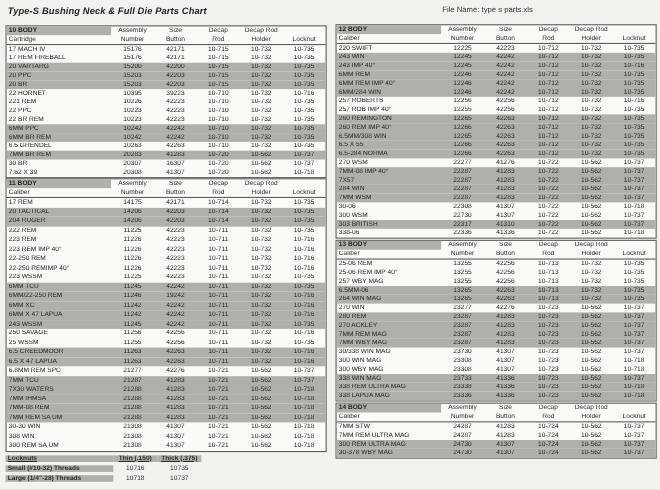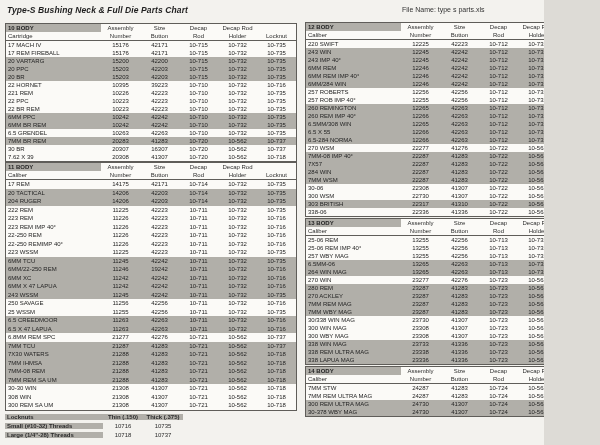--- a/index.html
+++ b/index.html
@@ -1,16 +1,16 @@
 <!DOCTYPE html>
 <html><head>
 <meta charset="utf-8">
 <style>
   html,body{margin:0;padding:0;background:#dddbd6;}
-  .page{position:relative;width:544px;height:445px;background:#f3f2ee;
+  .page{position:relative;width:600px;height:445px;background:#f3f2ee;
         font-family:"Liberation Sans",sans-serif;color:#2b2b2b;overflow:hidden;}
   .title{position:absolute;left:7px;top:5px;font-size:8.5px;font-weight:bold;font-style:italic;
          letter-spacing:.1px;color:#1f1f1f;}
   .filename{position:absolute;left:402px;top:6px;font-size:7px;color:#333;}
   .ptable{position:absolute;border:1px solid #5f5d59;background:#fbfaf7;box-sizing:content-box;}
   .trow{display:grid;grid-template-columns:95px 39px 39px 39px 39px 39px;
         height:var(--rh,8px);align-items:center;}
   .thead1{height:8px;}
   .thead2{height:8px;border-bottom:1px solid #5f5d59;}
   .cell{font-size:6px;line-height:1;padding:0 2px;white-space:nowrap;overflow:hidden;color:#242424;}

